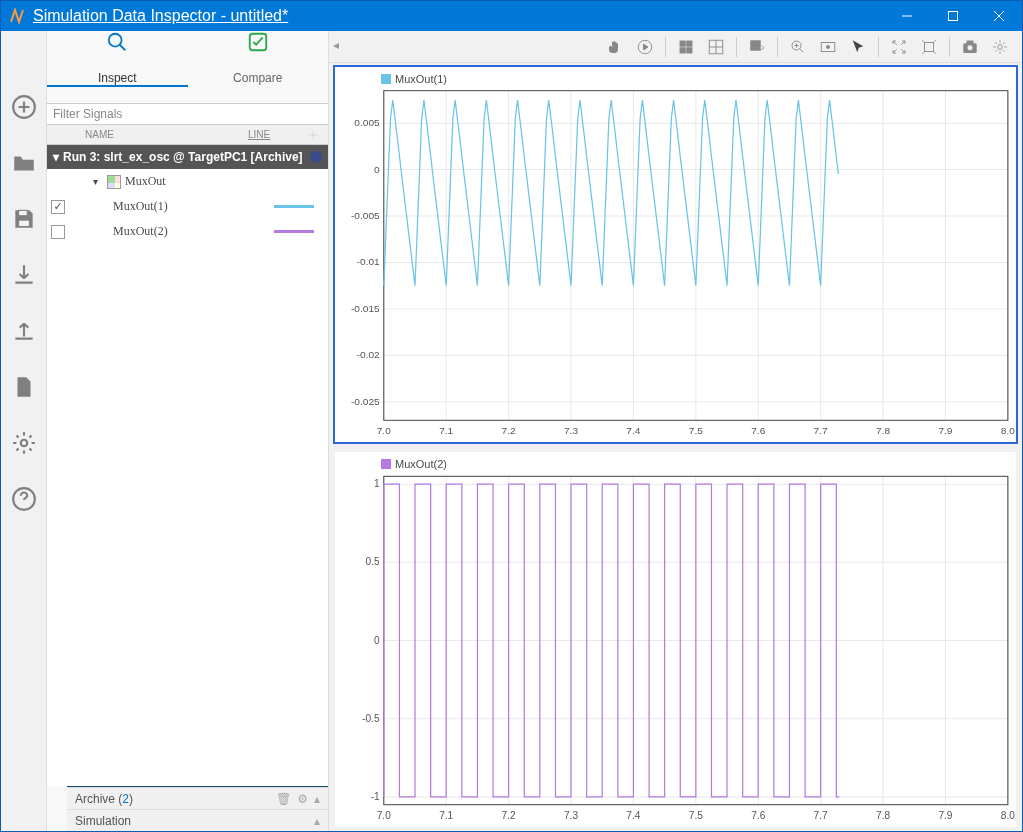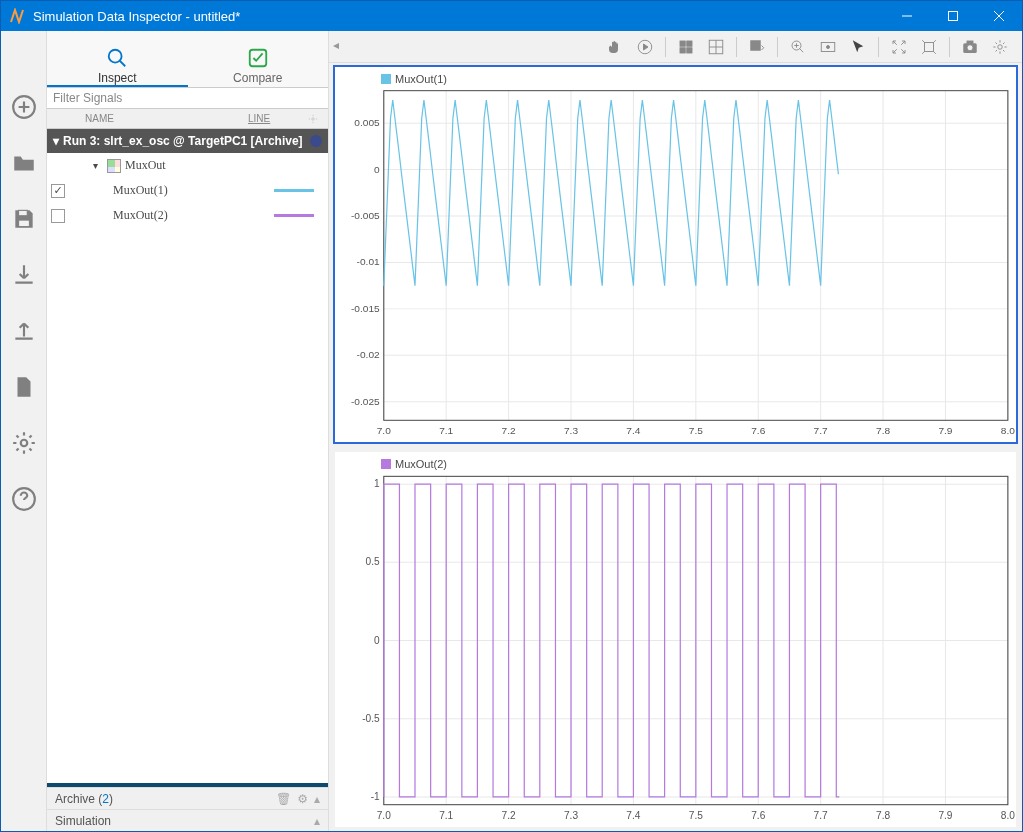--- a/index.html
+++ b/index.html
@@ -2,58 +2,58 @@
 <html><head>
 <meta charset="utf-8">
 <style>
 * { box-sizing: border-box; margin: 0; padding: 0; }
 body { font-family: "Segoe UI", Arial, sans-serif; font-size: 12px; color: #4a4a4a; background: #fff; overflow: hidden; }
 .window { width: 1023px; height: 832px; border: 1px solid #0a5db0; display: flex; flex-direction: column; }
 
 
 .titlebar { height: 30px; background: #0078d7; color: #fff; display: flex; align-items: center; padding-left: 8px; }
 .titlebar .app-icon { width: 16px; height: 16px; margin-right: 8px; display: flex; align-items: center; justify-content: center; }
-.titlebar .title { flex: 1; font-size: 13px; }
+.titlebar .title { flex: 1; font-size: 16px; text-decoration: underline; }
 .titlebar .win-btns { display: flex; }
 .titlebar .win-btn { width: 46px; height: 30px; display: flex; align-items: center; justify-content: center; cursor: pointer; }
 .titlebar .win-btn svg { width: 10px; height: 10px; stroke: #fff; stroke-width: 1; fill: none; }
 
 
 .body-row { flex: 1; display: flex; min-height: 0; background: #f1f1f1; }
 .side-strip { width: 46px; background: #f1f1f1; border-right: 1px solid #ddd; display: flex; flex-direction: column; align-items: center; padding-top: 60px; gap: 24px; }
 .side-strip .s-btn { width: 32px; height: 32px; display: flex; align-items: center; justify-content: center; color: #9a9a9a; cursor: pointer; }
 .side-strip .s-btn svg { width: 26px; height: 26px; fill: #808080; stroke: #808080; }
 
 .left-panel { width: 282px; background: #f8f8f8; border-right: 1px solid #ddd; display: flex; flex-direction: column; position: relative; }
 .tabs { display: flex; height: 56px; align-items: center; }
-.tab { flex: 1; display: flex; flex-direction: column; align-items: center; justify-content: flex-end; gap: 2px; cursor: pointer; color: #666; height: 100%; border-bottom: 2px solid transparent; }
+.tab { flex: 1; display: flex; flex-direction: column; align-items: center; justify-content: space-between; gap: 2px; cursor: pointer; color: #666; height: 100%; border-bottom: 2px solid transparent; }
 .tab.active { border-bottom: 2px solid #0076cc; color: #333; }
 .tab svg { width: 22px; height: 22px; stroke: #0076cc; stroke-width: 2; fill: none; }
 .tab.compare svg { stroke: #2aa84a; }
 
-.filter { height: 22px; border: 1px solid #ccc; border-left: none; border-right: none; padding: 0 6px; color: #888; background: #fff; display: flex; align-items: center; }
+.filter { height: 22px; border: 1px solid #ccc; border-left: none; border-right: none; padding: 0 6px; color: #888; background: #fff; display: flex; align-items: center; margin-top: 16px; }
 .cols { display: flex; height: 20px; background: #f0f0f0; border-bottom: 1px solid #ccc; align-items: center; font-size: 10px; color: #888; }
 .cols .c1 { width: 20px; }
 .cols .c2 { flex: 1; padding-left: 6px; margin-left: 12px; }
 .cols .c3 { width: 60px; text-decoration: underline; }
 .cols .c4 { width: 20px; display:flex; align-items:center; }
 
 .tree { flex: 1; overflow: auto; background: #fff; }
 .run-row { background: #555; color: #fff; height: 24px; display: flex; align-items: center; padding: 0 6px; font-weight: bold; font-size: 12px; gap: 4px; }
 .run-row .dot { width: 12px; height: 12px; border-radius: 50%; background: #3a4a8a; margin-left: auto; }
 .sig-row { height: 25px; display: flex; align-items: center; padding-left: 4px; gap: 4px; }
 .sig-row .cb { width: 14px; height: 14px; border: 1px solid #999; display: flex; align-items: center; justify-content: center; font-size: 11px; }
 .sig-row .indent20 { width: 20px; }
 .sig-row .indent40 { width: 40px; }
 .sig-row .caret { width: 10px; font-size: 10px; }
 .sig-row .sg-icon { width: 14px; height: 14px; border: 1px solid #999; background: linear-gradient(#9d9, #9d9) top left/7px 7px no-repeat, linear-gradient(#fdd,#fdd) top right/7px 7px no-repeat, linear-gradient(#ddf,#ddf) bottom left/7px 7px no-repeat, linear-gradient(#ffd,#ffd) bottom right/7px 7px no-repeat; }
 .sig-row .label { flex: 1; font-family: Liberation Serif, serif; }
 .sig-row .swatch { width: 40px; height: 3px; margin-right: 14px; }
 
-.bottom-bar { border-top: 4px solid #0c4a6e; background: #f0f0f0; }
+.bottom-bar { border-top: 1px solid #0c4a6e; background: #f0f0f0; margin-left: 20px; }
 .bottom-row { height: 22px; display: flex; align-items: center; padding: 0 8px; border-top: 1px solid #ddd; color:#555;}
 .bottom-row .count { color: #0076cc; }
 .bottom-row .icons { margin-left: auto; display: flex; gap: 6px; color: #aaa; }
 
 .collapse-handle { position: absolute; top: 2px; right: -14px; width: 12px; height: 24px; display: flex; align-items: center; justify-content: center; color: #999; cursor: pointer; background: #f1f1f1; }
 
 
 .right-area { flex: 1; display: flex; flex-direction: column; min-width: 0; background: #f1f1f1; }
 .plot-toolbar { height: 32px; display: flex; align-items: center; justify-content: flex-end; padding-right: 8px; gap: 2px; border-bottom: 1px solid #ddd; background:#f1f1f1;}
 .plot-toolbar .t-btn { width: 28px; height: 24px; display: flex; align-items: center; justify-content: center; color: #888; cursor: pointer; }

